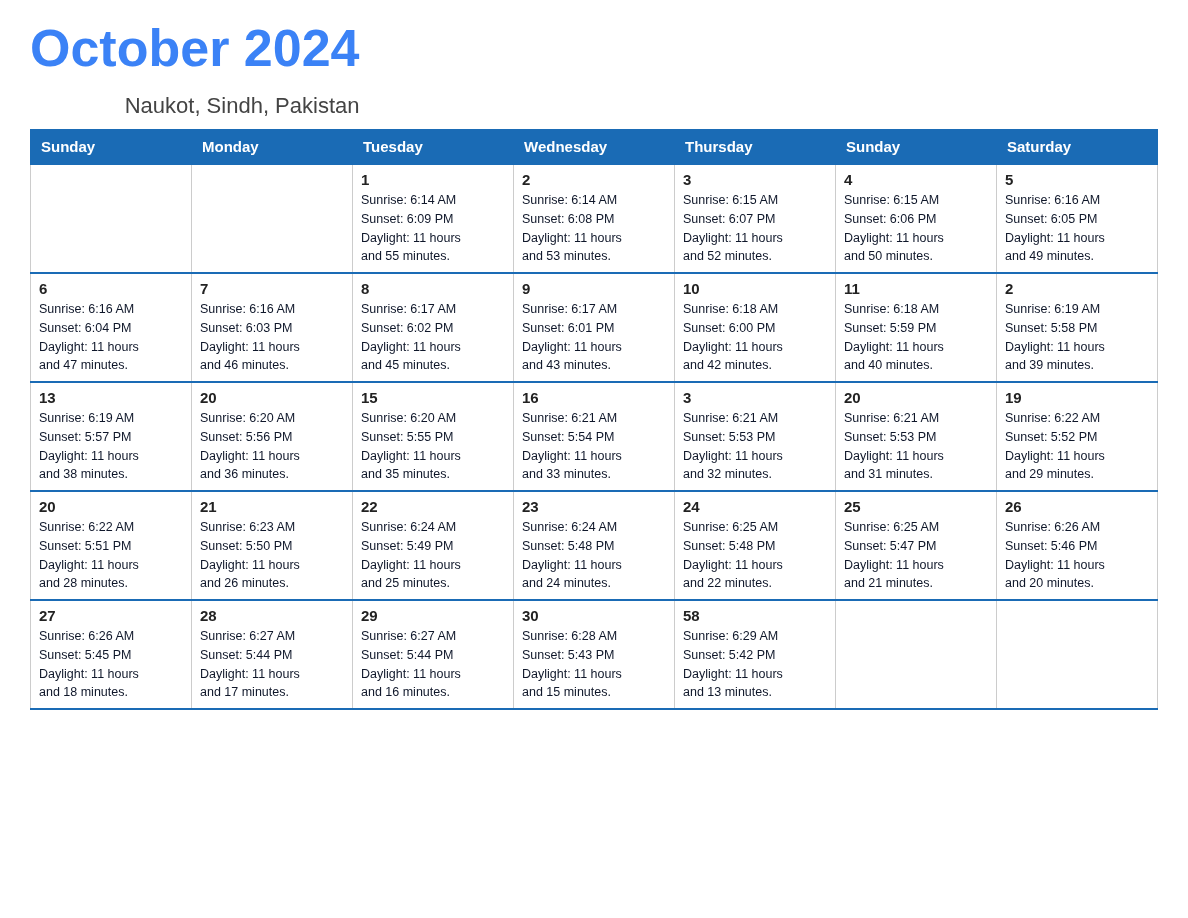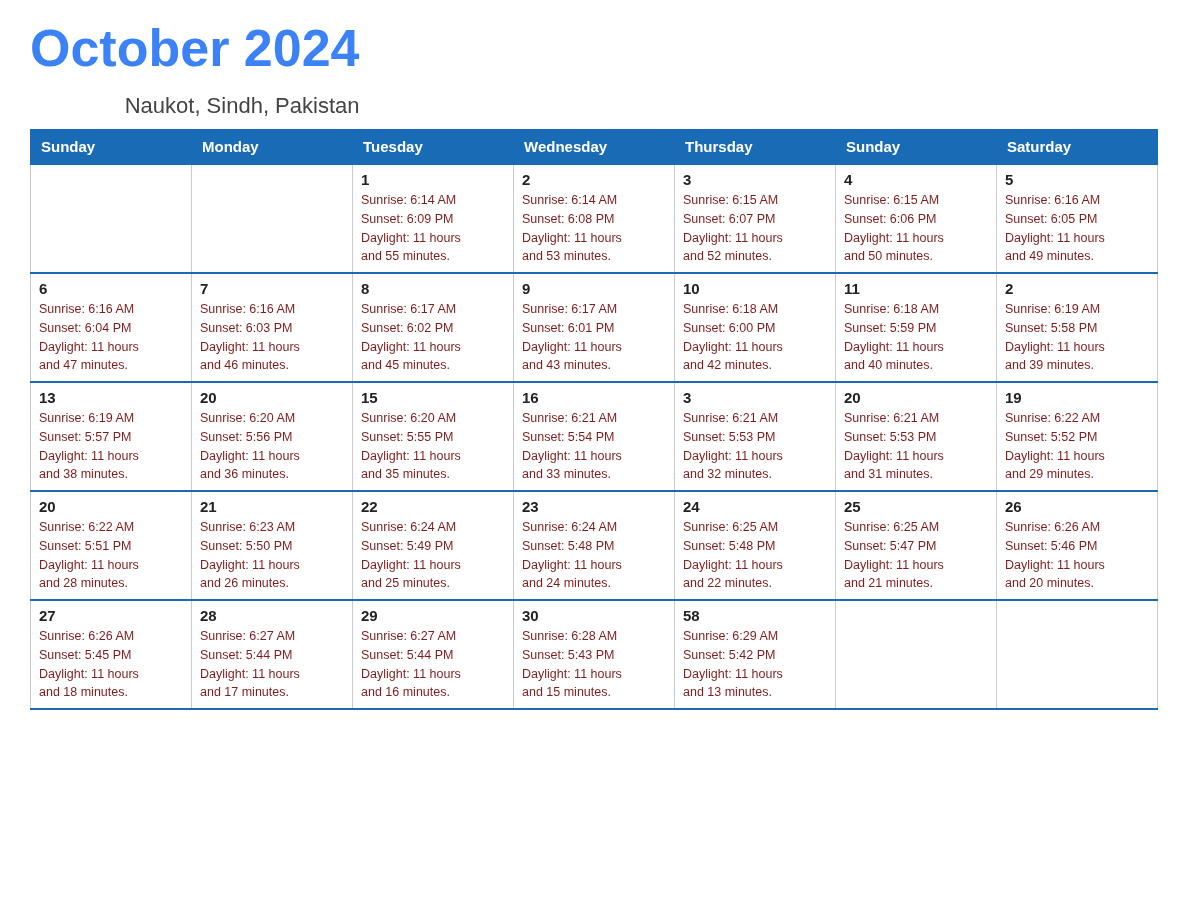--- a/index.html
+++ b/index.html
@@ -63,21 +63,21 @@
     }
     .day-number {
       font-size: 15px;
       font-weight: bold;
       color: #222;
       display: block;
       margin-bottom: 3px;
     }
     .day-info {
       font-size: 12.5px;
-      color: #7f1d1d;
+      color: #0f172a;
       line-height: 1.5;
     }
     .empty-cell {
       background: #fff;
     }
     .logo-row {
       display: flex;
       align-items: center;
     }
     .logo-text-general {

